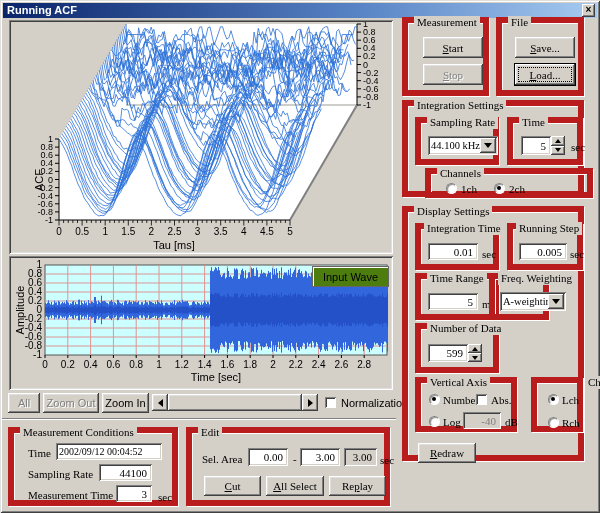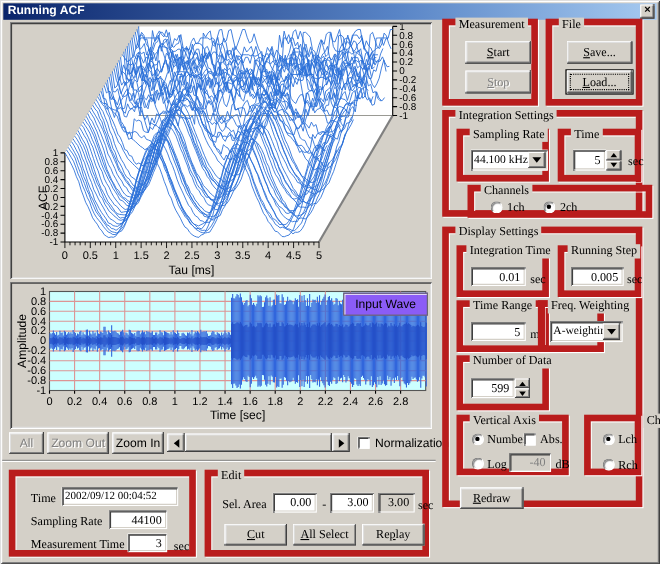--- a/index.html
+++ b/index.html
@@ -46,21 +46,21 @@
   .tri-down.big { border-left-width:4px; border-right-width:4px; border-top-width:5px; }
   .tri-left { width:0; height:0; border-top:4px solid transparent; border-bottom:4px solid transparent; border-right:5px solid #000; }
   .tri-right { width:0; height:0; border-top:4px solid transparent; border-bottom:4px solid transparent; border-left:5px solid #000; }
   .spin { position:absolute; display:flex; flex-direction:column; }
   .sbtn { flex:1; background:#d4d0c8; display:flex; align-items:center; justify-content:center;
           box-shadow: inset -1px -1px 0 #404040, inset 1px 1px 0 #fff, inset -2px -2px 0 #808080; }
   .combo-btn { position:absolute; right:2px; top:2px; bottom:2px; width:16px; background:#d4d0c8;
           display:flex; align-items:center; justify-content:center;
           box-shadow: inset -1px -1px 0 #404040, inset 1px 1px 0 #fff, inset -2px -2px 0 #808080; }
   .groove { position:absolute; height:0; border-top:1px solid #808080; border-bottom:1px solid #fff; }
-  .annot { position:absolute; background:#8b5cf6; border:1px solid #666; box-shadow: inset 1px 1px 0 #fffef5;
+  .annot { position:absolute; background:#4d7c0f; border:1px solid #666; box-shadow: inset 1px 1px 0 #fffef5;
            display:flex; align-items:center; justify-content:center; }
   u { text-decoration:underline; }
 </style>
 </head>
 <body>
 
 <div class="win">
 
   <div class="titlebar">
     <span>Running ACF</span>
@@ -1010,20 +1010,21 @@
         <span class="tri-right"></span>
       </div>
   </div>
 
   <span class="chk" style="left:325px;top:397px;"></span>
   <span class="lbl" style="left:341px;top:397px;">Normalization</span>
 
   <div class="groove" style="left:2px;top:418px;width:394px;"></div>
 
   <div class="grp" style="left:8px;top:427px;width:170px;height:79px;">
+    <span class="leg">Measurement Conditions</span>
     <span class="lbl" style="left:14px;top:14px;">Time</span>
     <div class="fld" style="left:42px;top:10px;width:106px;height:17px;font-size:10px;">2002/09/12 00:04:52</div>
     <span class="lbl" style="left:14px;top:35px;">Sampling Rate</span>
     <div class="fld num" style="left:85px;top:31px;width:53px;height:17px;">44100</div>
     <span class="lbl" style="left:14px;top:56px;">Measurement Time</span>
     <div class="fld num" style="left:102px;top:52px;width:36px;height:17px;">3</div>
     <span class="lbl" style="left:144px;top:58px;">sec</span>
   </div>
 
   <div class="grp" style="left:186px;top:427px;width:204px;height:79px;">

